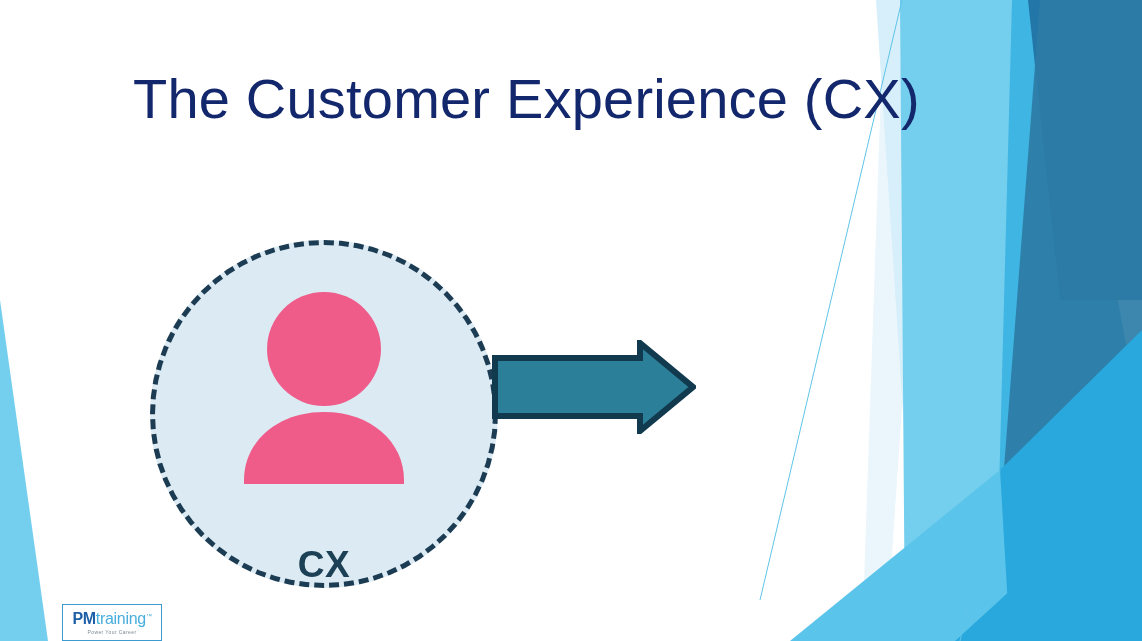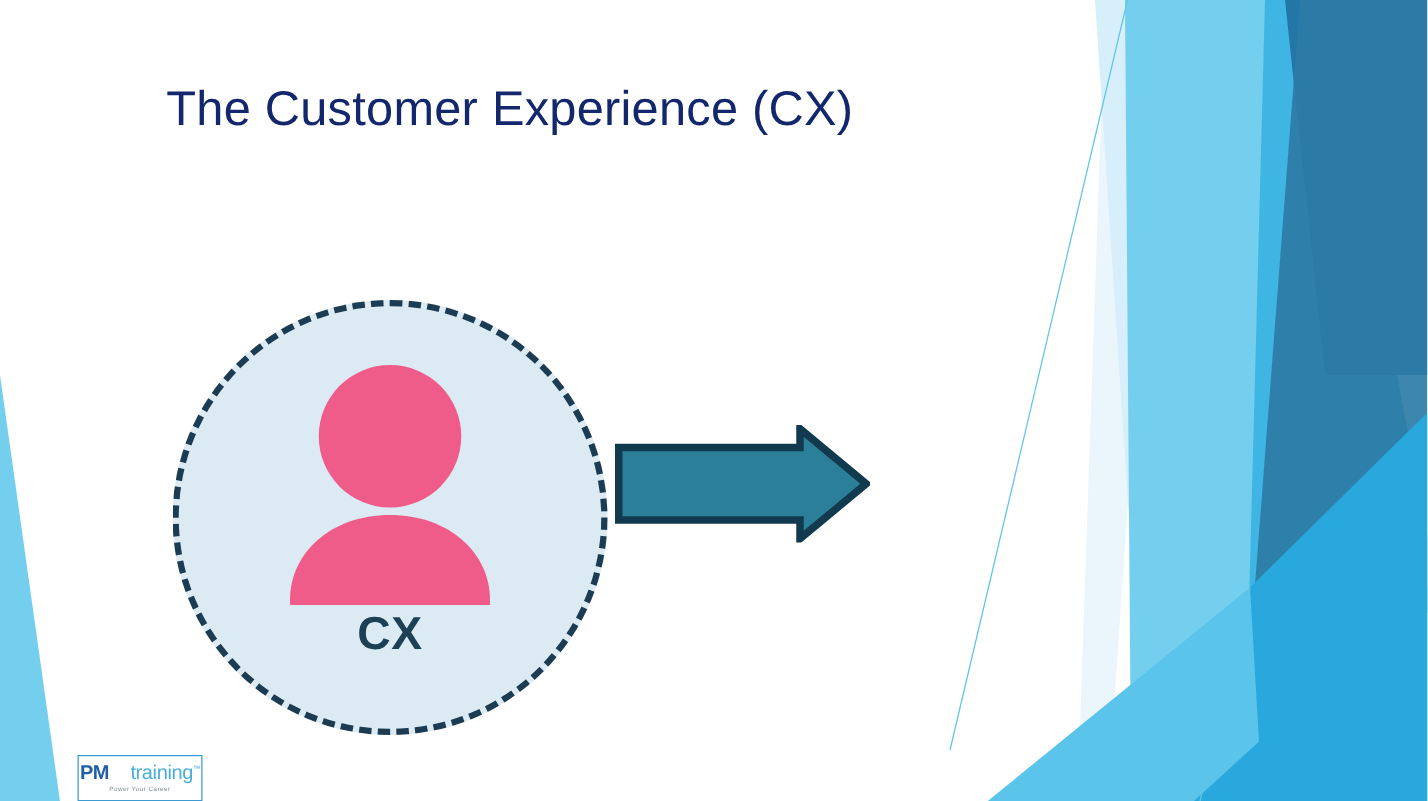--- a/index.html
+++ b/index.html
@@ -23,40 +23,40 @@
     top: 0;
     left: 0;
     width: 1142px;
     height: 641px;
     pointer-events: none;
   }
   #slide-title {
     position: absolute;
     left: 133px;
     top: 66px;
-    font-size: 39px;
+    font-size: 56px;
     font-weight: 400;
     color: #13276D;
     letter-spacing: 0.2px;
     white-space: nowrap;
   }
   .concept-node {
     position: absolute;
     width: 348px;
     height: 348px;
     border-radius: 50%;
     background: #DCEAF3;
     border: 5px dashed #1C3C53;
     box-sizing: border-box;
     display: flex;
     flex-direction: column;
     align-items: center;
     justify-content: flex-start;
   }
-  #node-cx { left: 138px; top: 240px; }
+  #node-cx { left: 150px; top: 240px; justify-content: space-between; }
   #node-ux { left: 706px; top: 240px; }
   .person-icon {
     margin-top: 47px;
     width: 190px;
     height: 192px;
     display: block;
   }
   .node-label {
     margin-top: 4px;
     font-size: 37px;
@@ -93,21 +93,20 @@
     white-space: nowrap;
   }
   .logo-pm {
     color: #1F5FA8;
     font-weight: bold;
     text-align: right;
   }
   .logo-training {
     color: #49AEDD;
     font-weight: 400;
-    padding-left: 17px;
   }
   .logo-tm {
     color: #49AEDD;
     font-size: 6px;
     vertical-align: super;
   }
   #brand-logo-tagline {
     margin-top: 2px;
     font-size: 5px;
     color: #7C8A93;

